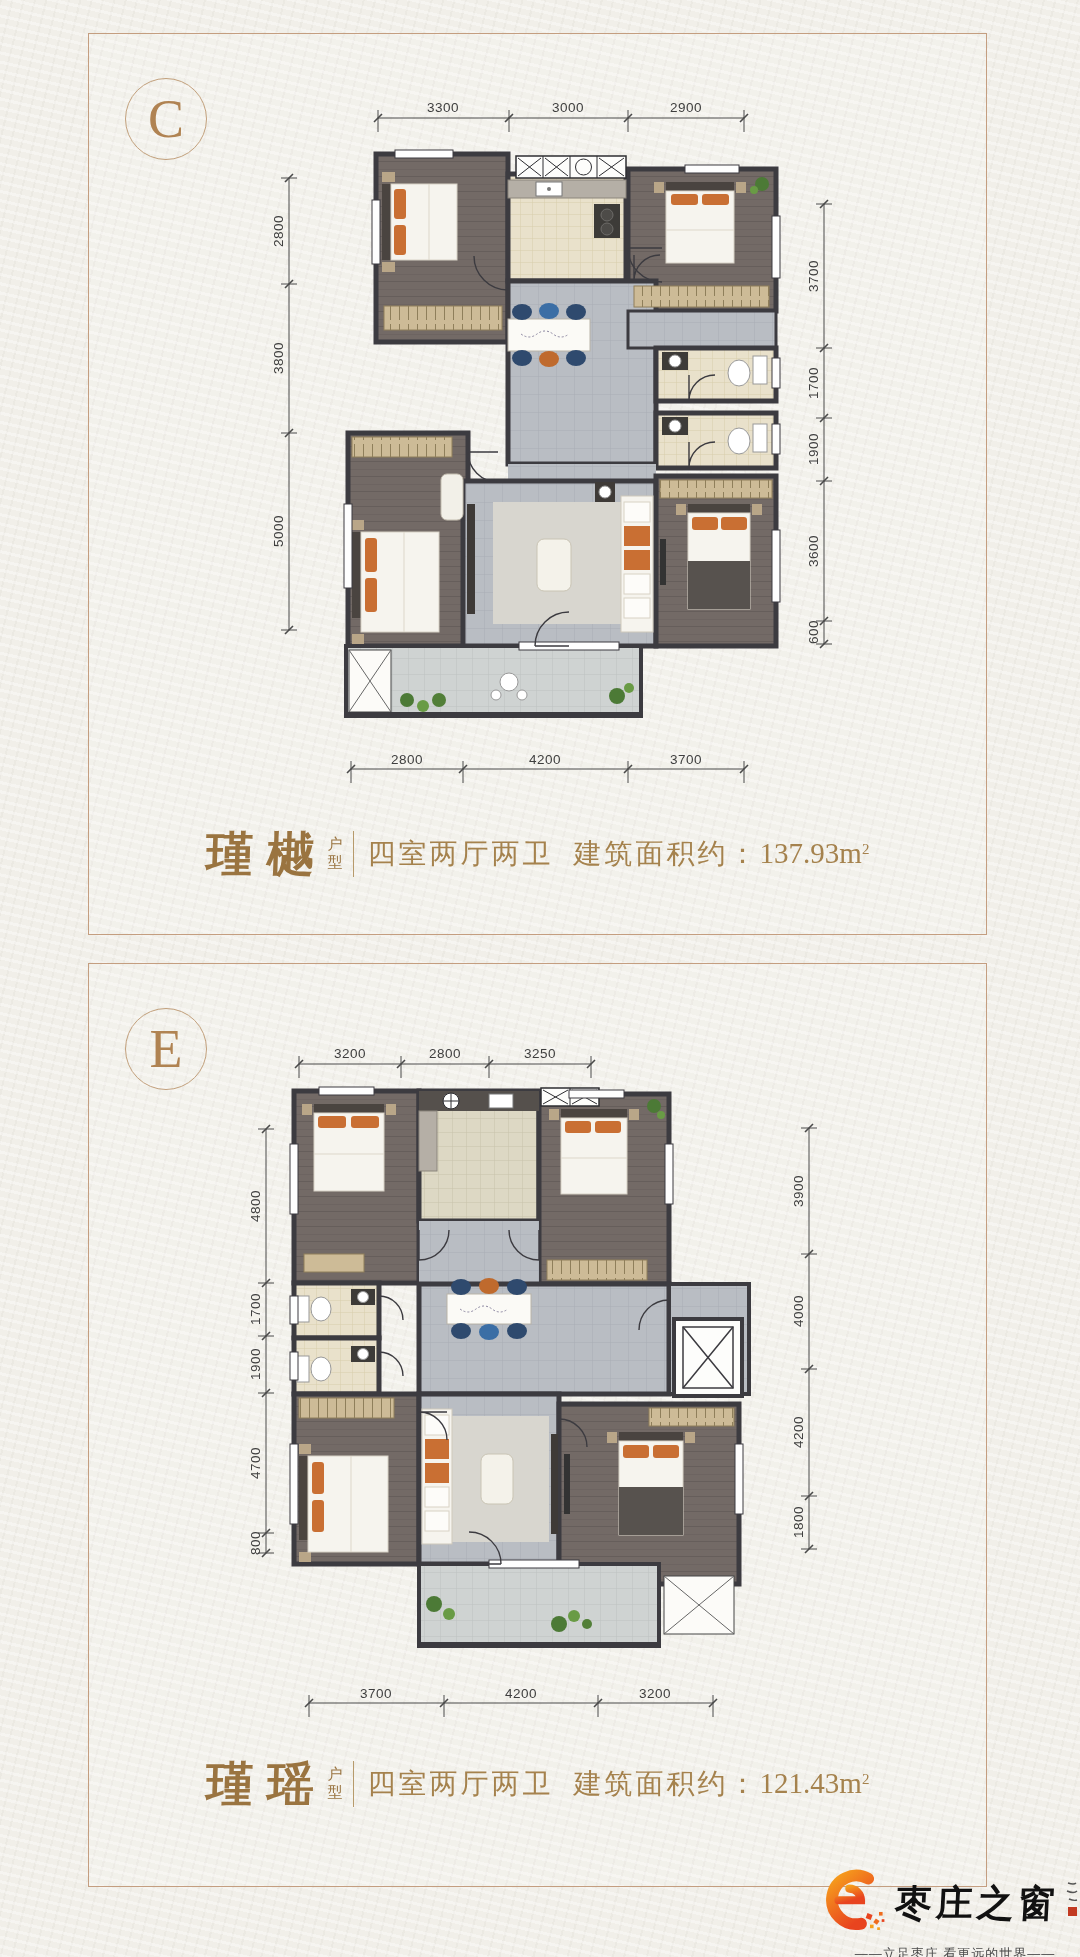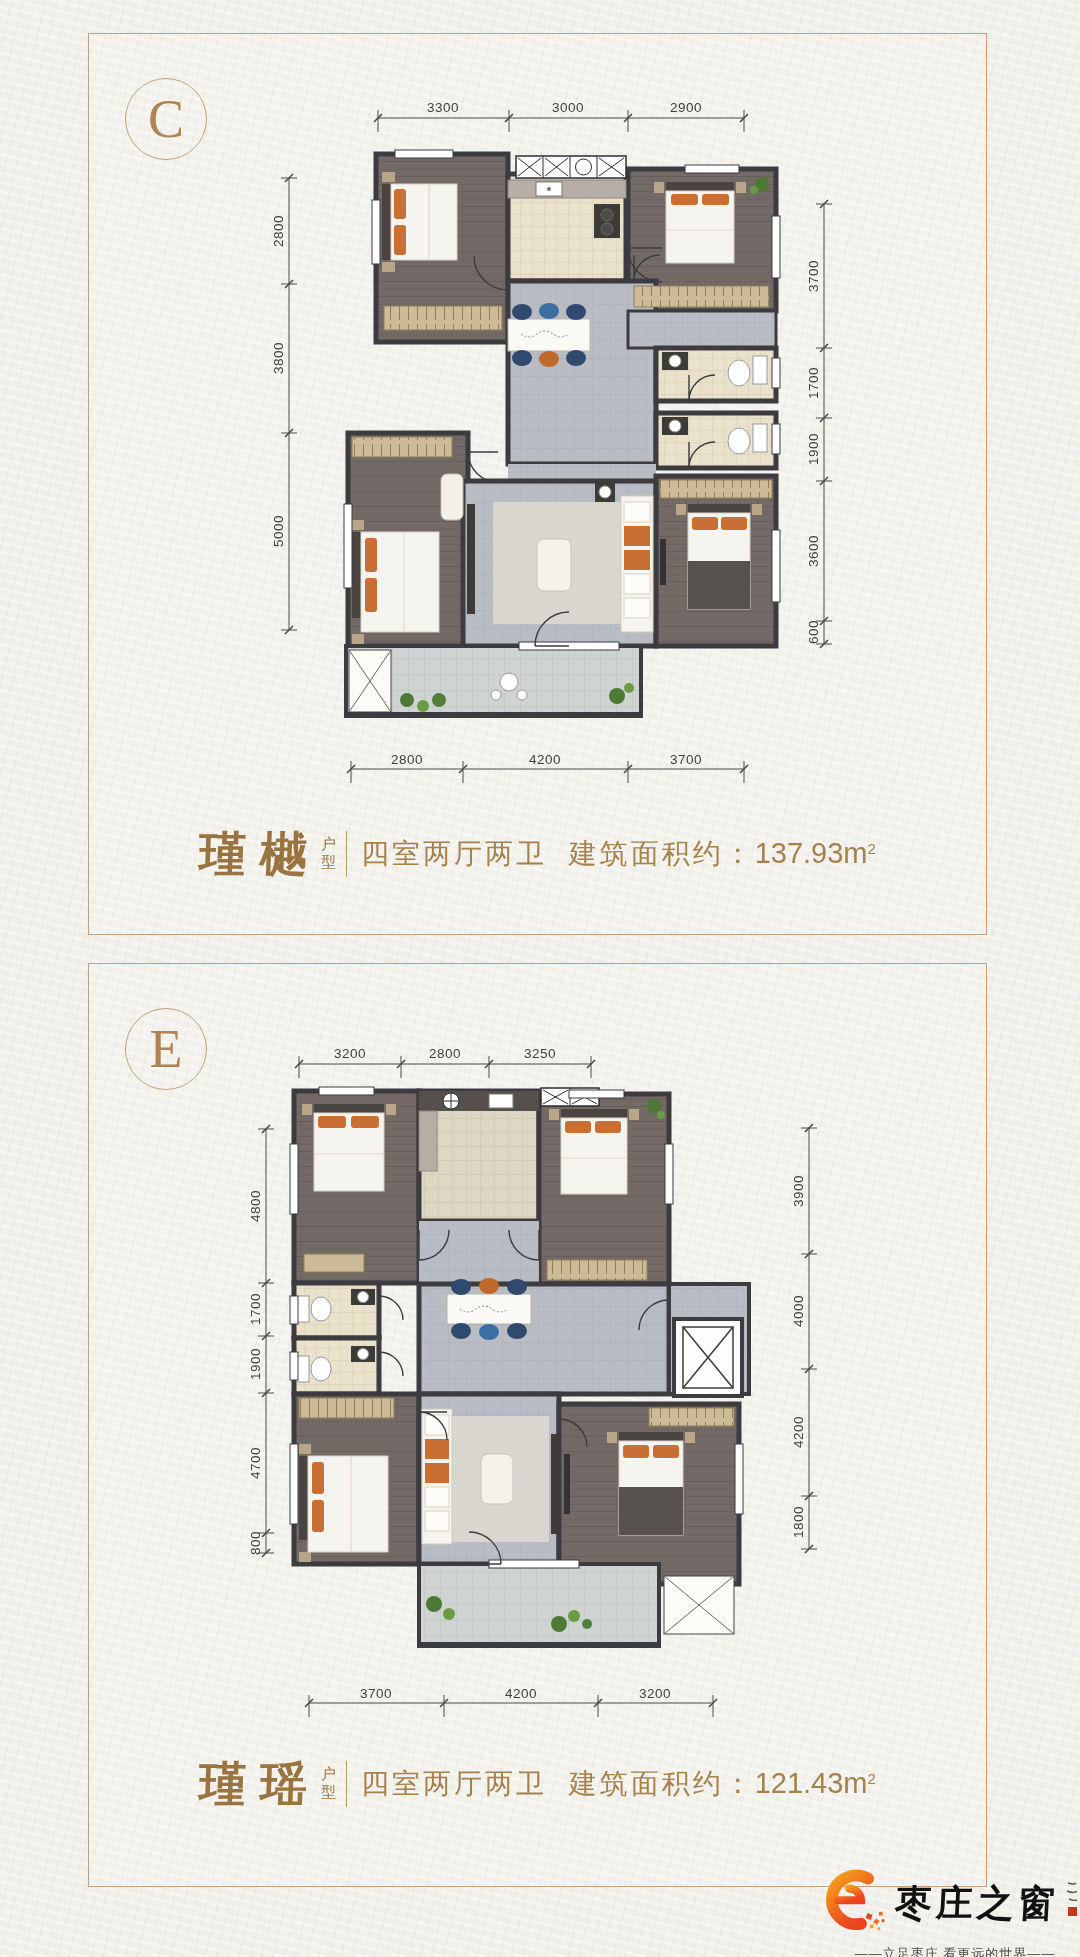--- a/index.html
+++ b/index.html
@@ -34,23 +34,23 @@
     font-size:47px;color:#9a7440;letter-spacing:14px;line-height:1;
     transform:skewX(-2deg);
   }
   .cap-suffix{
     display:flex;flex-direction:column;justify-content:center;
     font-size:15px;color:#9a7440;line-height:1.15;margin:0 8px 0 0;
     font-family:"Liberation Serif",serif;
   }
   .cap-divider{width:1px;height:46px;background:#b79a6b;margin:0 14px 0 2px;}
   .cap-desc{
-    font-family:Liberation Sans, sans-serif;font-size:28px;color:#a5824d;letter-spacing:3px;
-  }
-  .cap-area{font-family:Liberation Sans, sans-serif;font-size:29px;color:#a5824d;text-align:center;}
+    font-family:Liberation Serif, serif;font-size:28px;color:#a5824d;letter-spacing:3px;
+  }
+  .cap-area{font-family:Liberation Serif, serif;font-size:29px;color:#a5824d;text-align:center;}
   .cap-sup{font-size:15px;vertical-align:9px;}
   .footer{
     position:absolute;left:770px;top:1874px;width:310px;height:83px;
   }
   .footer-row{display:flex;align-items:center;justify-content:flex-end;height:58px;}
   .brand{
     font-family:"DejaVu Serif","Liberation Serif",serif;font-weight:700;
     font-size:37px;color:#111;letter-spacing:4px;line-height:1;margin-left:4px;
     transform:skewX(-3deg);
   }

